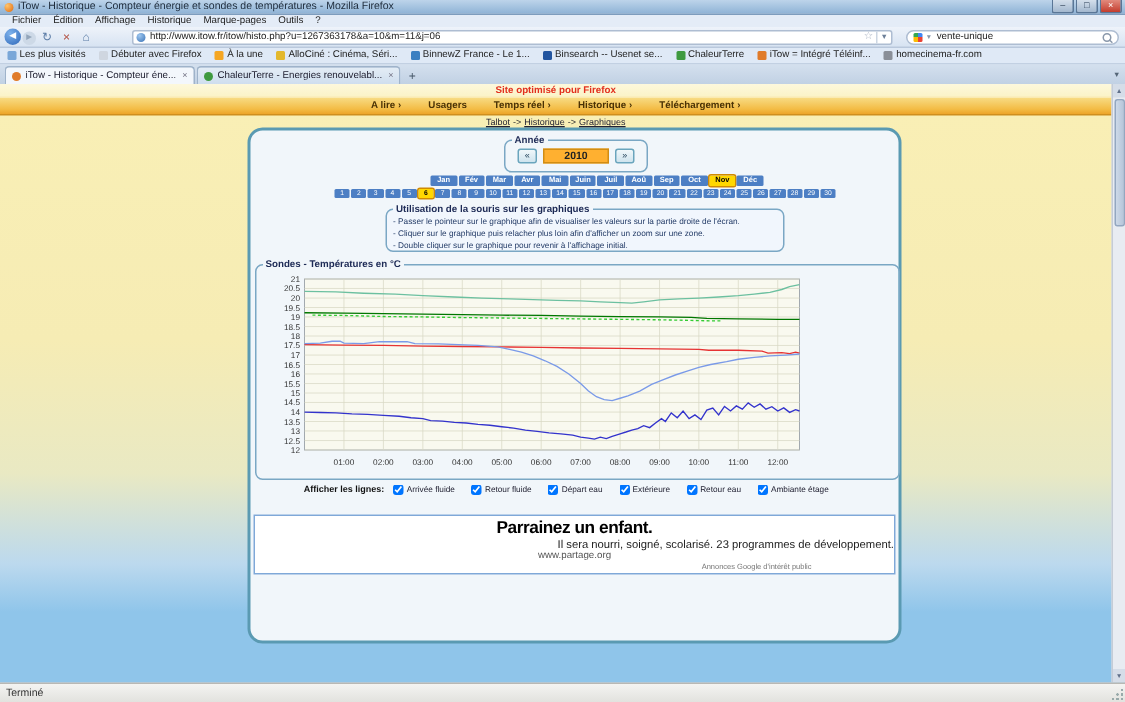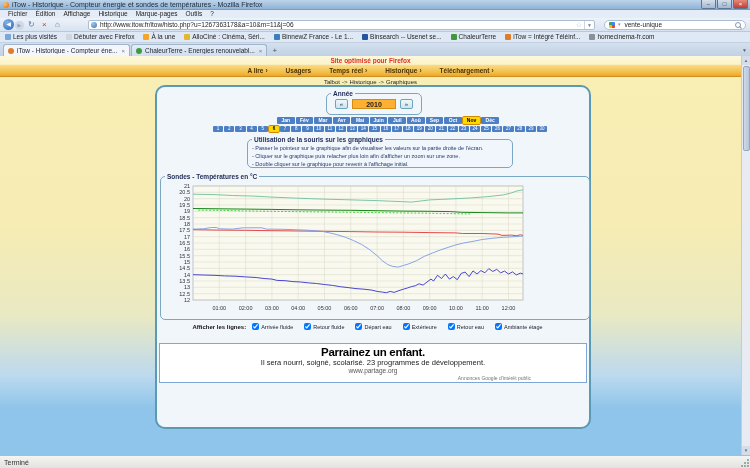--- a/index.html
+++ b/index.html
@@ -51,21 +51,21 @@
   .viewport{position:absolute;top:56px;left:0;right:0;height:399px;overflow:hidden;
     background:linear-gradient(180deg,#fdf8dc 0px,#f9efb5 16px,#f6ecb4 170px,#e9e9c3 260px,#bcd9ee 320px,#8fc5ea 352px,#8fc5ea 399px);}
   .opt-note{position:absolute;top:1px;left:0;right:9px;text-align:center;font-size:6.5px;font-weight:bold;color:#e2301e;}
   .topnav{position:absolute;top:8px;left:0;right:9px;height:13px;background:linear-gradient(#f8dc85,#f3bc45 70%,#eda52a);border-top:1px solid #fbeebe;border-bottom:1px solid #cf8f1f;display:flex;justify-content:center;align-items:center;box-sizing:border-box;}
   .nav-link{font-size:6.5px;font-weight:bold;color:#4a3205;margin:0 9px;white-space:nowrap;}
   .nav-link .arr{margin-left:2px;}
   .breadcrumb{position:absolute;top:23px;left:0;right:9px;text-align:center;font-size:6px;color:#333;}
   .breadcrumb .bc-part{text-decoration:underline;color:#223;}
   .breadcrumb .bc-sep{margin:0 2px;color:#333;}
 
-  .panel{position:absolute;left:155px;top:29px;width:436px;height:344px;background:#f1f6fa;border:2px solid #5a9ab2;border-radius:10px;box-sizing:border-box;}
+  .panel{position:absolute;left:165px;top:29px;width:436px;height:344px;background:#f1f6fa;border:2px solid #5a9ab2;border-radius:10px;box-sizing:border-box;}
 
   fieldset{border:1px solid #7aa7c4;border-radius:5px;margin:0;padding:1px 4px 2px 4px;box-sizing:border-box;}
   legend{font-size:6.5px;font-weight:bold;color:#1d2a55;padding:0 2px;}
 
   .fs-year{position:absolute;left:169px;top:3px;width:96px;height:25px;}
   .year-row{display:flex;justify-content:center;align-items:center;gap:4px;margin-top:1px;}
   .yr-btn{width:13px;height:10px;font-size:6px;line-height:9px;text-align:center;color:#23435a;background:linear-gradient(#f0f7fa,#cfe4ee);border:1px solid #6aa5bd;border-radius:2px;box-sizing:border-box;}
   .yr-val{width:44px;height:10px;background:#ffb030;border:1px solid #d18d14;font-size:7px;font-weight:bold;color:#222;text-align:center;line-height:9px;box-sizing:border-box;}
 
   .months{position:absolute;left:120px;top:30px;width:222px;display:flex;gap:1px;}
@@ -83,21 +83,21 @@
   #chart-holder svg{display:block;}
 
   .toggles{position:absolute;left:0;top:236px;width:100%;display:flex;align-items:center;justify-content:center;}
   .tg-label{font-size:6px;font-weight:bold;color:#111;margin-right:6px;white-space:nowrap;}
   .tg{display:flex;align-items:center;margin-right:11px;white-space:nowrap;}
   .tg input{width:7px;height:7px;margin:0 2px 0 0;}
   .tg span{font-size:5.5px;color:#223;}
 
   .adbox{position:absolute;left:2px;top:256px;width:428px;height:40px;background:#fff;border:1px solid #7fa8d8;box-sizing:border-box;text-align:center;}
   .ad-title{font-size:11.5px;font-weight:bold;color:#000;letter-spacing:-0.3px;margin-top:2px;line-height:12px;}
-  .ad-body{font-size:7.5px;color:#222;line-height:9px;}
+  .ad-body{font-size:7.5px;color:#222;line-height:9px;text-align:right;}
   .ad-url{font-size:6.5px;color:#555;line-height:8px;}
   .ad-note{font-size:5px;color:#777;text-align:right;padding-right:55px;line-height:7px;}
 
   .vscroll{position:absolute;right:0;top:0;bottom:0;width:9px;background:#e8ecf2;border-left:1px solid #c5ccd6;box-sizing:border-box;}
   .sc-btn{position:absolute;left:0;width:8px;height:9px;font-size:4.5px;text-align:center;line-height:9px;color:#60708a;background:#d5dde8;}
   .sc-up{top:0;}
   .sc-down{bottom:0;}
   .sc-thumb{position:absolute;left:0.5px;top:10px;width:7px;height:85px;background:linear-gradient(90deg,#cdd9e8,#b6c6da);border:1px solid #93a7c0;border-radius:2px;box-sizing:border-box;}
 
   .statusbar{position:absolute;bottom:0;left:0;right:0;height:13px;background:linear-gradient(#f4f4f2,#e2e2de);border-top:1px solid #b8b8b4;display:flex;align-items:center;padding-left:4px;box-sizing:border-box;}

